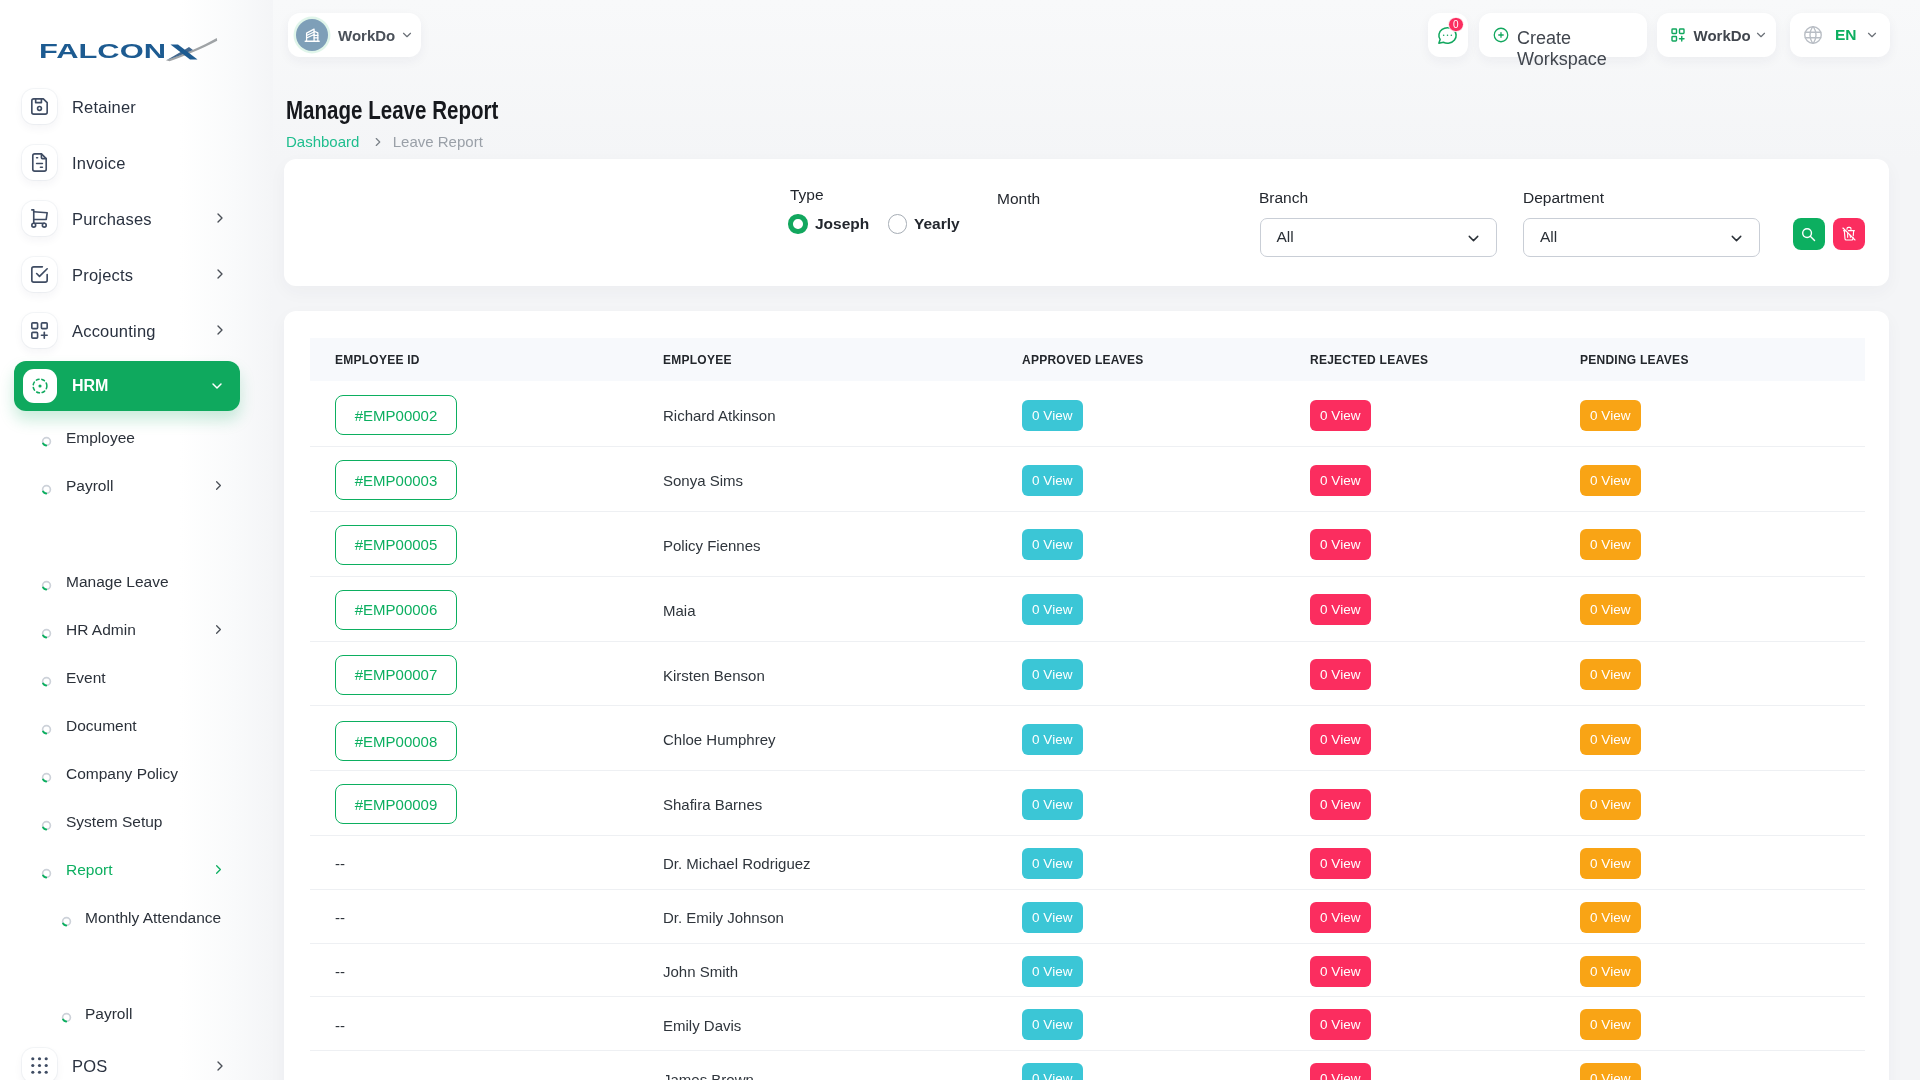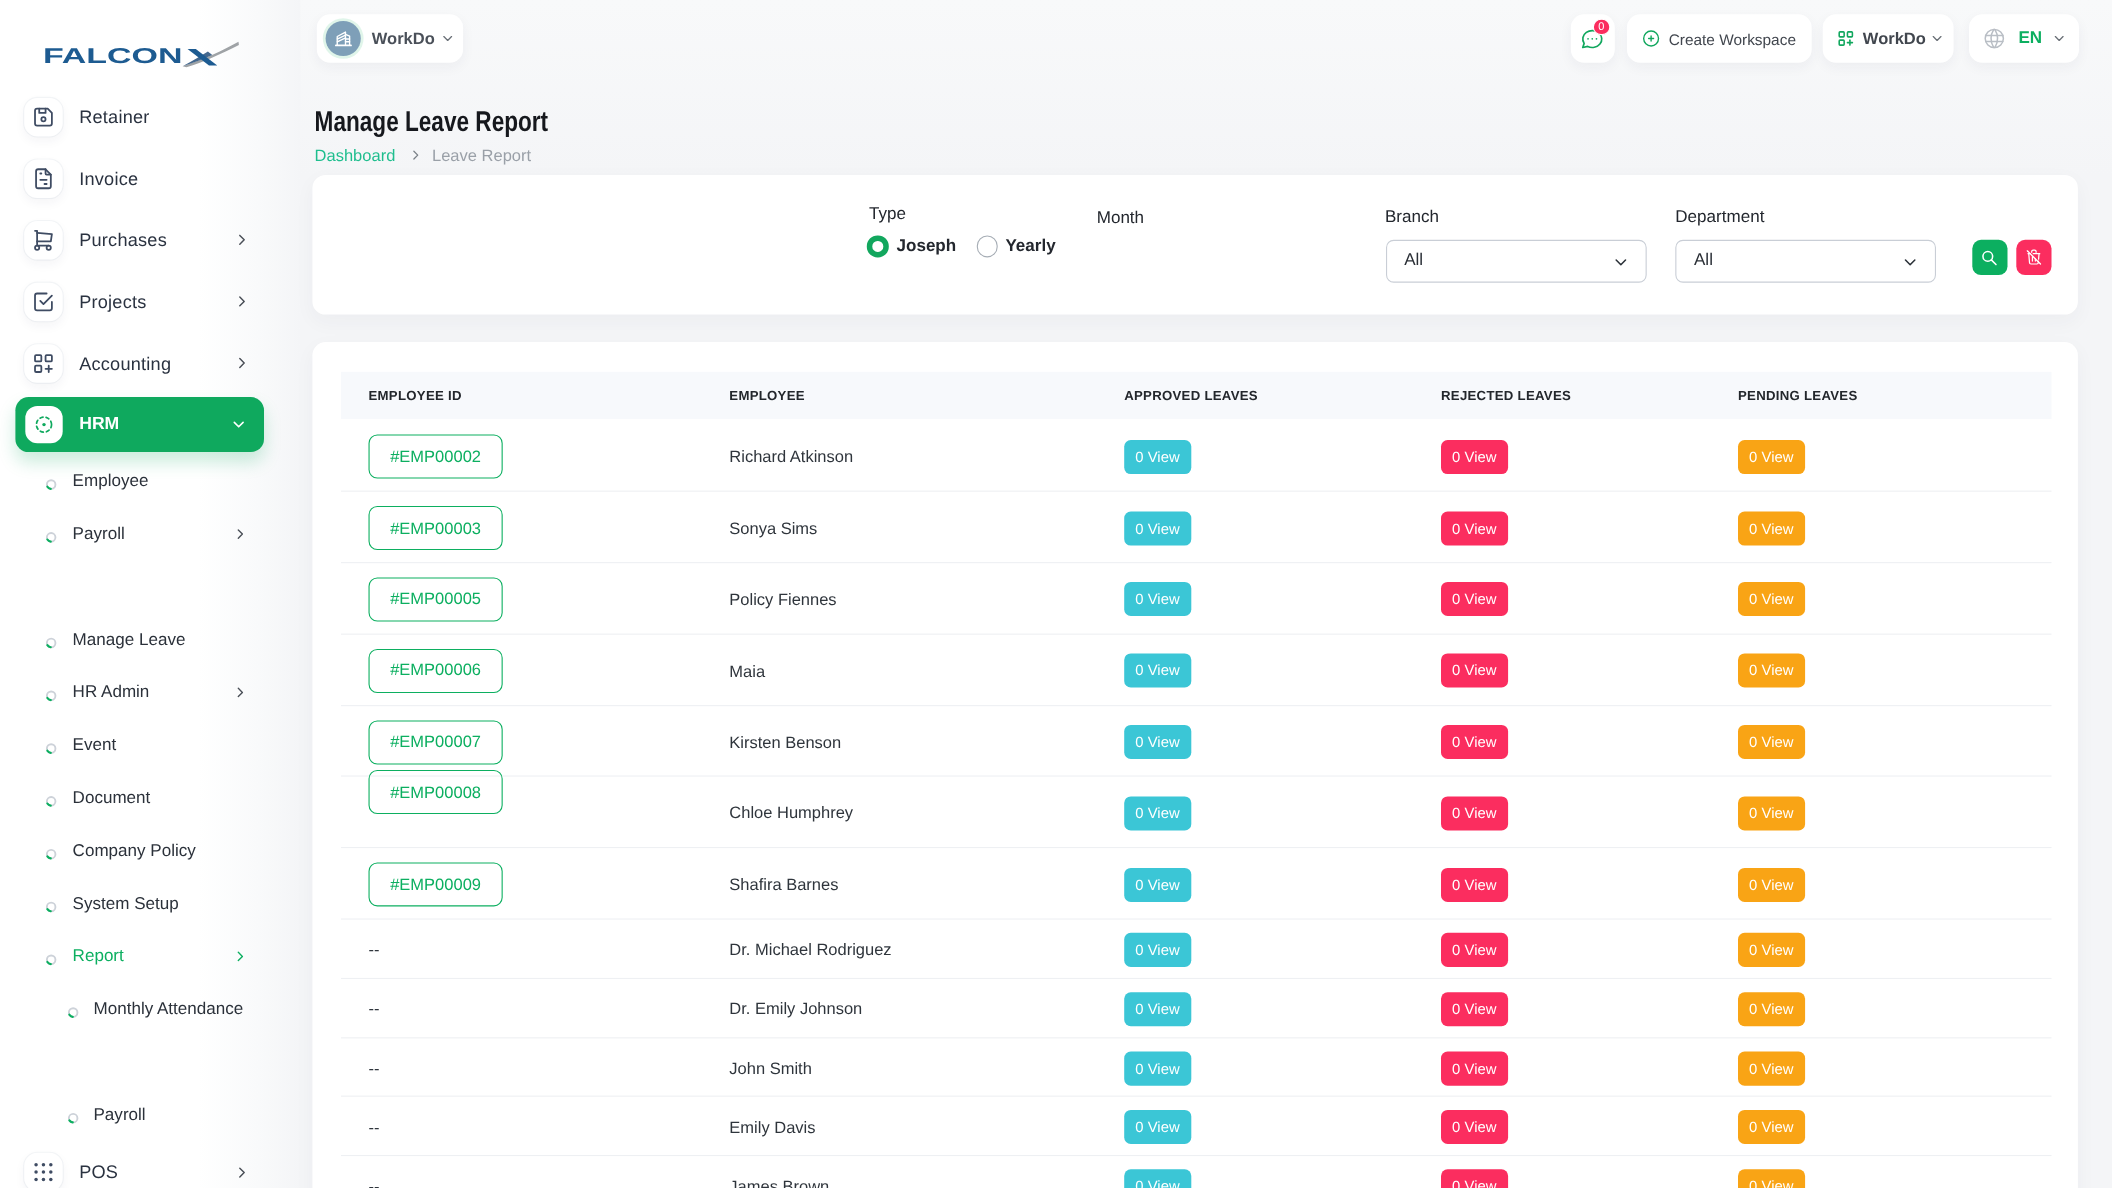--- a/index.html
+++ b/index.html
@@ -227,21 +227,21 @@
           <path d="M16 11.8v.01"></path>
         </svg></div>
 <div class="abs" style="left:20px;top:3.5px;width:15.5px;height:15.5px;border-radius:50%;background:#fb2d5f;border:1.5px solid #fff;color:#fff;font-size:10px;display:flex;align-items:center;justify-content:center">0</div>
 </div>
 <div class="topbtn" style="left:1479px;width:168px">
 <div class="abs" style="left:13px;top:13px;color:#11a75e"><svg width="18" height="18" viewBox="0 0 24 24" fill="none" stroke="currentColor" stroke-width="1.7" stroke-linecap="round" stroke-linejoin="round">
           <circle cx="12" cy="12" r="9"></circle>
           <path d="M9 12h6"></path>
           <path d="M12 9v6"></path>
         </svg></div>
-<div class="abs" style="left:38px;top:15px;font-size:14px;font-weight:500;color:#41464e">Create Workspace</div>
+<div class="abs" style="left:38px;top:15px;font-size:18px;font-weight:500;color:#41464e">Create Workspace</div>
     </div>
 <div class="topbtn" style="left:1656.5px;width:119px">
 <div class="abs" style="left:12px;top:13px;color:#11a75e"><svg width="18" height="18" viewBox="0 0 24 24" fill="none" stroke="currentColor" stroke-width="1.9" stroke-linecap="round" stroke-linejoin="round">
           <rect x="4" y="4" width="6" height="6" rx="1"></rect>
           <rect x="14" y="4" width="6" height="6" rx="1"></rect>
           <rect x="4" y="14" width="6" height="6" rx="1"></rect>
           <path d="M14 17h6"></path>
           <path d="M17 14v6"></path>
         </svg></div>
 <div class="abs" style="left:37px;top:14px;font-size:15px;font-weight:600;color:#41464e">WorkDo</div>
@@ -331,21 +331,21 @@
 <div class="badge" style="left:1022px;top:594.2px;background:#3bc6d6">0 View</div>
 <div class="badge" style="left:1310px;top:594.2px;background:#fb2d5f">0 View</div>
 <div class="badge" style="left:1580px;top:594.2px;background:#f9a415">0 View</div>
 <div class="rowline" style="top:640.5px"></div>
 <div class="empbtn" style="left:335px;top:654.5px">#EMP00007</div>
 <div class="tname" style="left:663px;top:666.5px">Kirsten Benson</div>
 <div class="badge" style="left:1022px;top:659.0px;background:#3bc6d6">0 View</div>
 <div class="badge" style="left:1310px;top:659.0px;background:#fb2d5f">0 View</div>
 <div class="badge" style="left:1580px;top:659.0px;background:#f9a415">0 View</div>
 <div class="rowline" style="top:705.3px"></div>
-<div class="empbtn" style="left:335px;top:700px">#EMP00008</div>
+<div class="empbtn" style="left:335px;top:721px">#EMP00008</div>
 <div class="tname" style="left:663px;top:731.3px">Chloe Humphrey</div>
 <div class="badge" style="left:1022px;top:723.8px;background:#3bc6d6">0 View</div>
 <div class="badge" style="left:1310px;top:723.8px;background:#fb2d5f">0 View</div>
 <div class="badge" style="left:1580px;top:723.8px;background:#f9a415">0 View</div>
 <div class="rowline" style="top:770.1px"></div>
 <div class="empbtn" style="left:335px;top:784.1px">#EMP00009</div>
 <div class="tname" style="left:663px;top:796.1px">Shafira Barnes</div>
 <div class="badge" style="left:1022px;top:788.6px;background:#3bc6d6">0 View</div>
 <div class="badge" style="left:1310px;top:788.6px;background:#fb2d5f">0 View</div>
 <div class="badge" style="left:1580px;top:788.6px;background:#f9a415">0 View</div>

